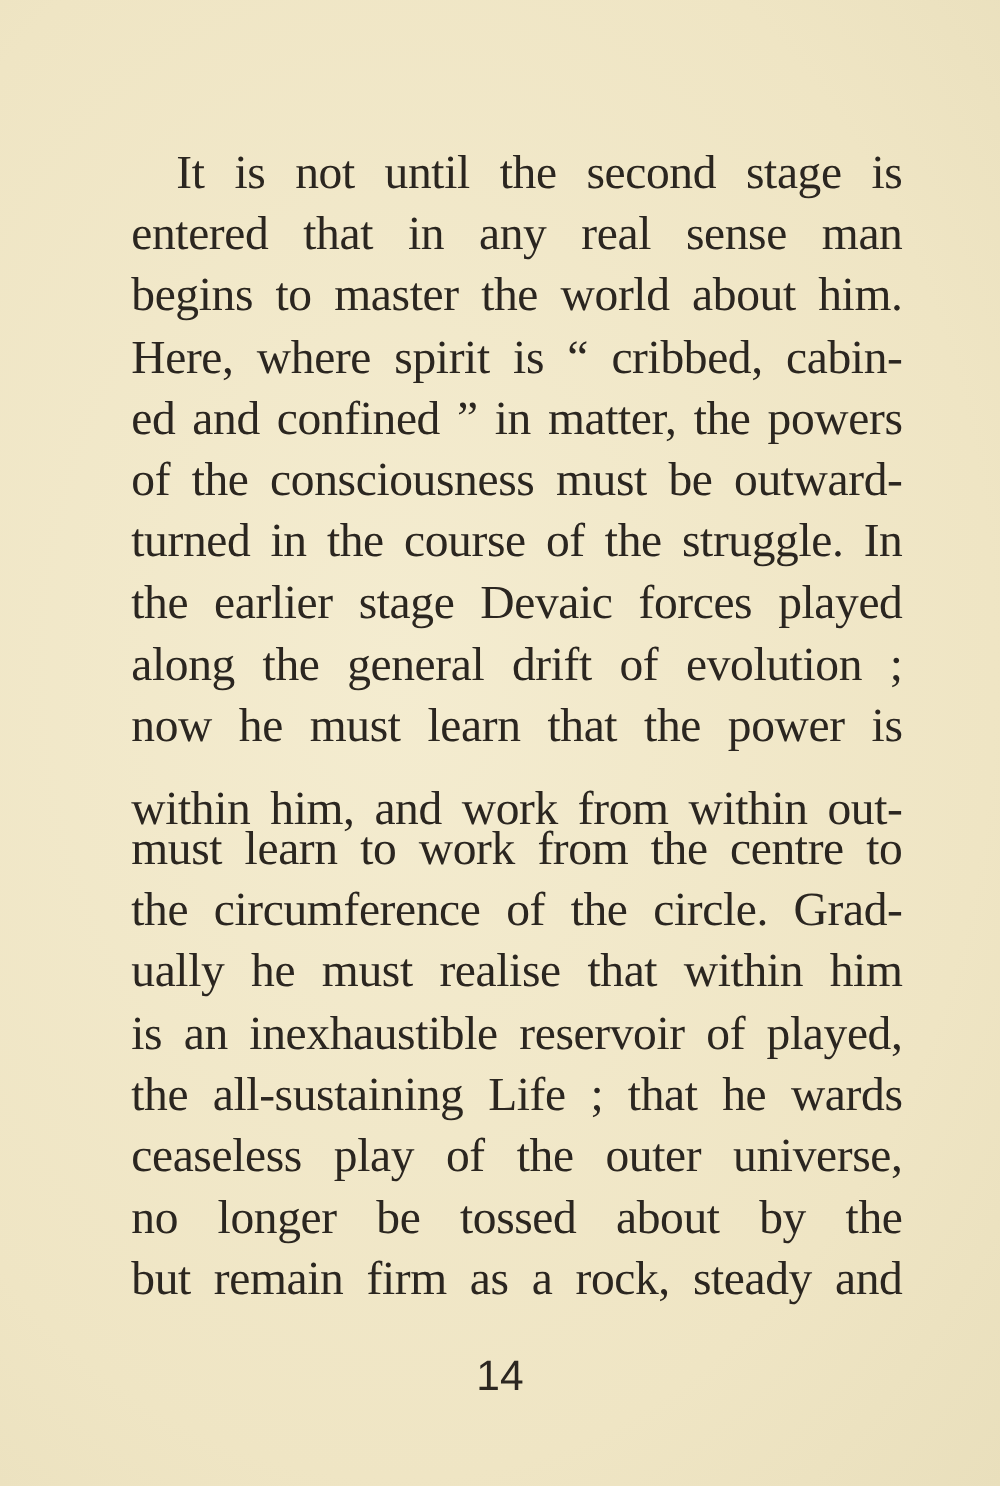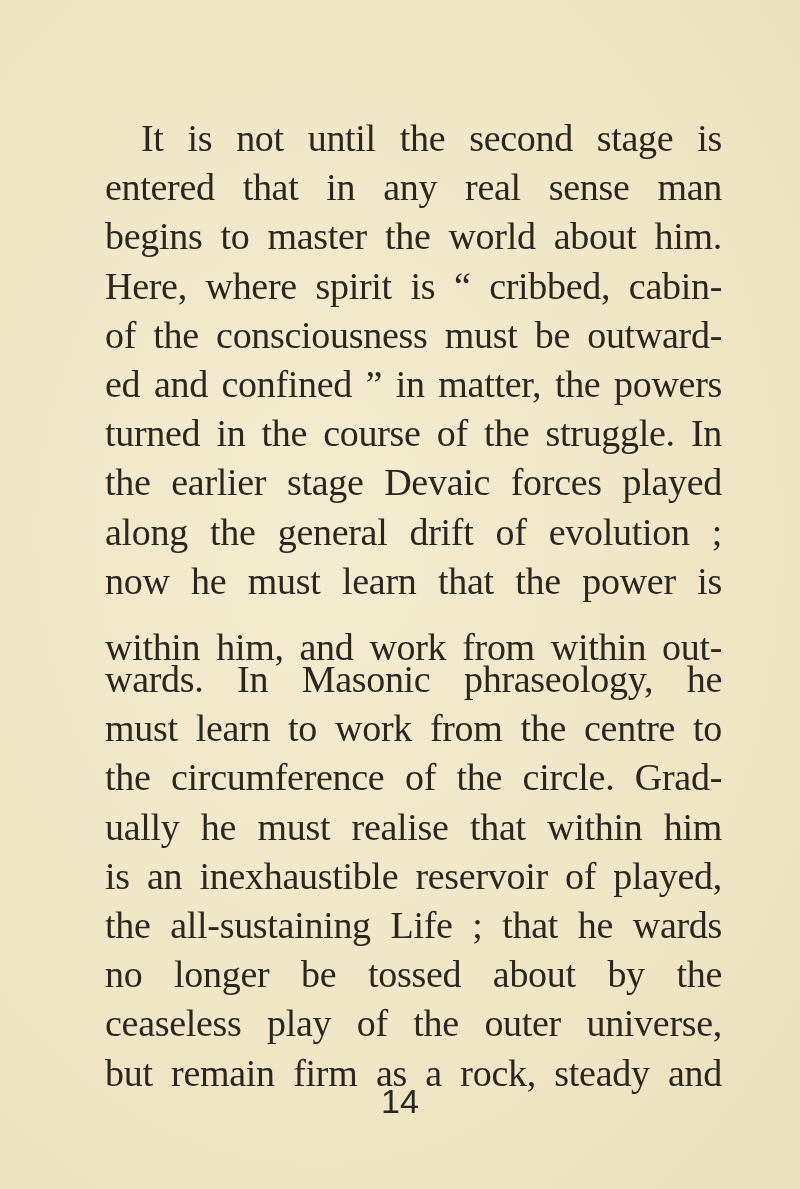--- a/index.html
+++ b/index.html
@@ -38,31 +38,30 @@
     }
   </style>
 </head>
 <body>
 
 <div class="page-text">
   <div class="line indent"><span class="fit" style="width: 100%;">It is not until the second stage is</span></div>
   <div class="line"><span class="fit" style="width: 100%;">entered that in any real sense man</span></div>
   <div class="line"><span class="fit" style="width: 100%;">begins to master the world about him.</span></div>
   <div class="line"><span class="fit" style="width: 100%;">Here, where spirit is “ cribbed, cabin-</span></div>
+  <div class="line"><span class="fit" style="width: 100%;">ed and confined ” in matter, the powers</span></div>
   <div class="line"><span class="fit" style="width: 100%;">of the consciousness must be outward-</span></div>
-  <div class="line"><span class="fit" style="width: 100%;">ed and confined ” in matter, the powers</span></div>
   <div class="line"><span class="fit" style="width: 100%;">turned in the course of the struggle. In</span></div>
   <div class="line"><span class="fit" style="width: 100%;">the earlier stage Devaic forces played</span></div>
   <div class="line"><span class="fit" style="width: 100%;">along the general drift of evolution ;</span></div>
   <div class="line"><span class="fit" style="width: 100%;">now he must learn that the power is</span></div>
   <div class="line"><span class="fit" style="width: 100%; margin-top: 17px;">within him, and work from within out-</span></div>
-  <div class="line"><span class="fit" style="width: 100%;">wards. In Masonic phraseology, he</span></div>
   <div class="line"><span class="fit" style="width: 100%;">must learn to work from the centre to</span></div>
   <div class="line"><span class="fit" style="width: 100%;">the circumference of the circle. Grad-</span></div>
   <div class="line"><span class="fit" style="width: 100%;">ually he must realise that within him</span></div>
   <div class="line"><span class="fit" style="width: 100%;">is an inexhaustible reservoir of played,</span></div>
   <div class="line"><span class="fit" style="width: 100%;">the all-sustaining Life ; that he wards</span></div>
+  <div class="line"><span class="fit" style="width: 100%;">ceaseless play of the outer universe,</span></div>
   <div class="line"><span class="fit" style="width: 100%;">no longer be tossed about by the</span></div>
-  <div class="line"><span class="fit" style="width: 100%;">ceaseless play of the outer universe,</span></div>
   <div class="line"><span class="fit" style="width: 100%;">but remain firm as a rock, steady and</span></div>
 </div>
 
 <div class="page-number">14</div>
 
 </body></html>

